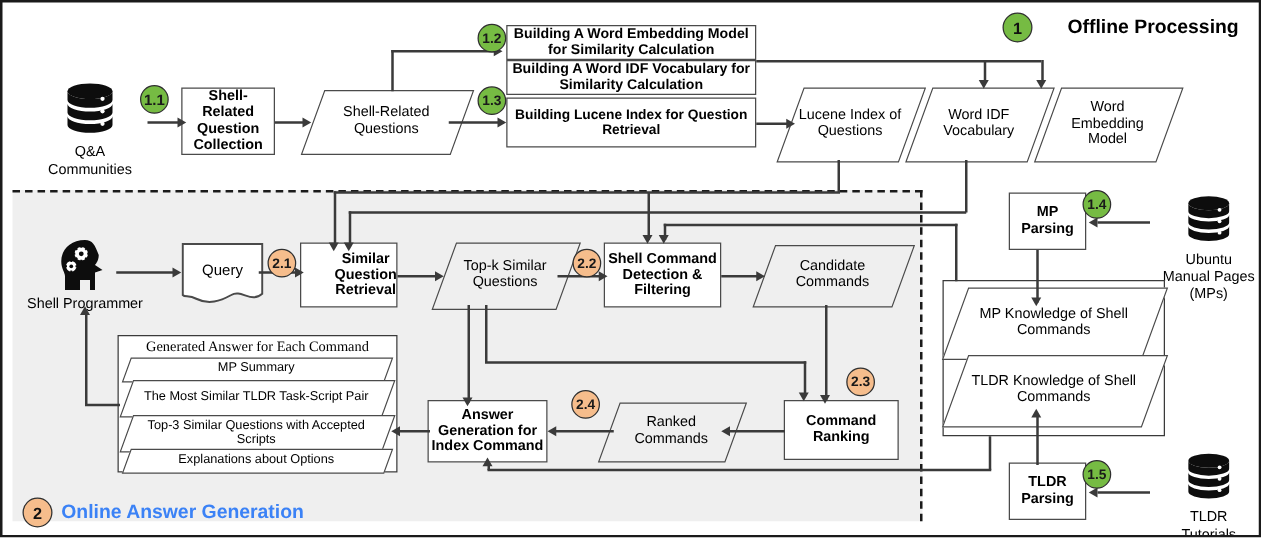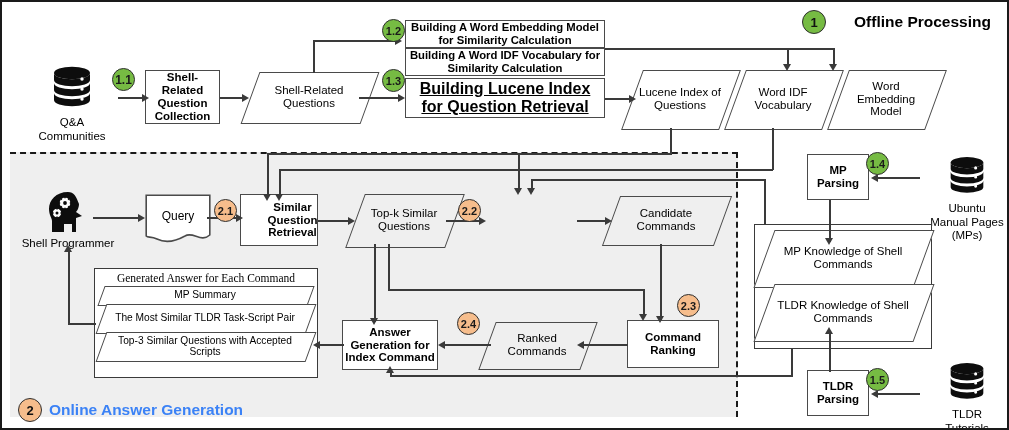--- a/index.html
+++ b/index.html
@@ -152,21 +152,21 @@
   <div class="abs badge green" style="left:380px;top:67px;width:23px;height:23px;font-size:11px;">1.3</div>
 
   <div class="abs pbox" style="left:403px;top:18px;width:200px;height:28px;font-size:11.3px;">
     <span>Building A Word Embedding Model for Similarity Calculation</span>
   </div>
 
   <div class="abs pbox" style="left:403px;top:46px;width:200px;height:28px;font-size:11.3px;">
     <span>Building A Word IDF Vocabulary for Similarity Calculation</span>
   </div>
 
-  <div class="abs pbox" style="left:403px;top:76px;width:200px;height:40px;font-size:16px;text-decoration:underline;">
+  <div class="abs pbox" style="left:403px;top:76px;width:200px;height:40px;font-size:11px;">
     <span>Building Lucene Index for Question Retrieval</span>
   </div>
 
   <div class="abs ln lnh" style="left:603px;top:96px;width:26px;"></div>
   <div class="abs arw right" style="left:627px;top:92.5px;"></div>
 
   <div class="abs ln lnh" style="left:603px;top:46px;width:228px;"></div>
   <div class="abs ln lnv" style="left:785px;top:46px;height:18px;"></div>
   <div class="abs arw down" style="left:781px;top:62px;"></div>
   <div class="abs ln lnv" style="left:831px;top:46px;height:18px;"></div>
@@ -320,20 +320,23 @@
   <div class="abs para shaded" style="left:353px;top:192px;width:98px;height:52px;font-size:11.5px;">
     <span class="skew"></span>
       <span class="txt">Top-k Similar Questions</span>
   </div>
 
   <div class="abs badge orange" style="left:456px;top:197px;width:23px;height:23px;font-size:11px;">2.2</div>
 
   <div class="abs ln lnh" style="left:444px;top:218px;width:37px;"></div>
   <div class="abs arw right" style="left:477px;top:214.5px;"></div>
 
+  <div class="abs pbox" style="left:481px;top:192px;width:94px;height:52px;font-size:11.5px;">
+    <span>Shell Command Detection &amp; Filtering</span>
+  </div>
 
   <div class="abs ln lnv" style="left:516px;top:152px;height:38px;"></div>
   <div class="abs arw down" style="left:512px;top:186px;"></div>
   <div class="abs ln lnv" style="left:529px;top:177px;height:13px;"></div>
   <div class="abs arw down" style="left:525px;top:186px;"></div>
   <div class="abs ln lnh" style="left:529px;top:177px;width:235px;"></div>
   <div class="abs ln lnv" style="left:762px;top:177px;height:46px;"></div>
 
   <div class="abs ln lnh" style="left:575px;top:218px;width:32px;"></div>
   <div class="abs arw right" style="left:603px;top:214.5px;"></div>
@@ -393,18 +396,22 @@
       <span class="txt">MP Summary</span>
   </div>
   <div class="abs para" style="left:99px;top:302px;width:208px;height:28px;font-size:10.2px;">
     <span class="skew"></span>
       <span class="txt">The Most Similar TLDR Task-Script Pair</span>
   </div>
   <div class="abs para" style="left:99px;top:330px;width:208px;height:28px;font-size:10.2px;">
     <span class="skew"></span>
       <span class="txt">Top-3 Similar Questions with Accepted Scripts</span>
   </div>
+  <div class="abs para" style="left:99px;top:357px;width:208px;height:18px;font-size:10.2px;">
+    <span class="skew"></span>
+      <span class="txt">Explanations about Options</span>
+  </div>
 
   <div class="abs ln lnh" style="left:66px;top:321px;width:28px;"></div>
   <div class="abs ln lnv" style="left:66px;top:248px;height:74px;"></div>
   <div class="abs arw up" style="left:62px;top:243px;"></div>
 
 </div>
 
 </body></html>

